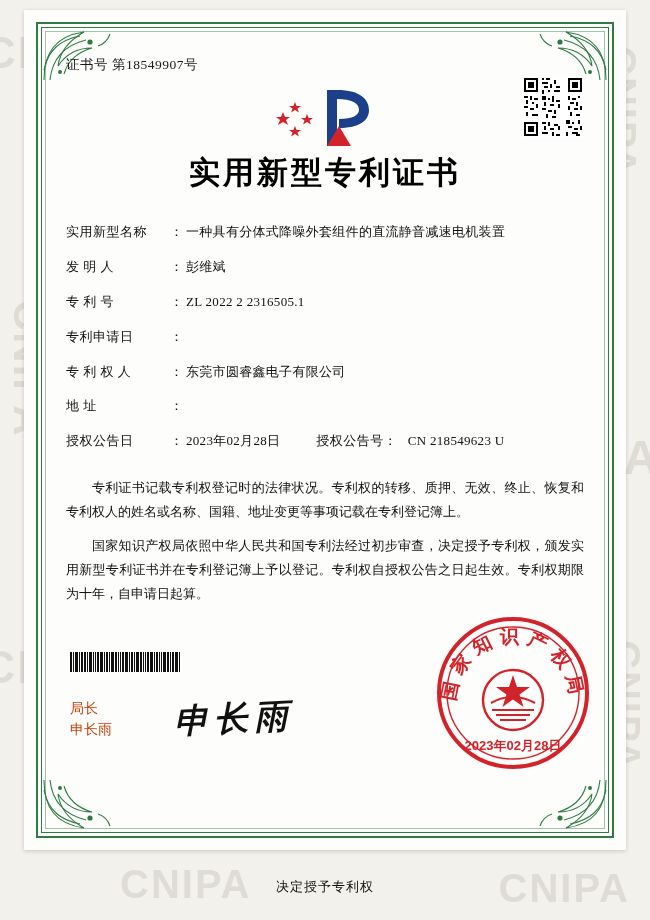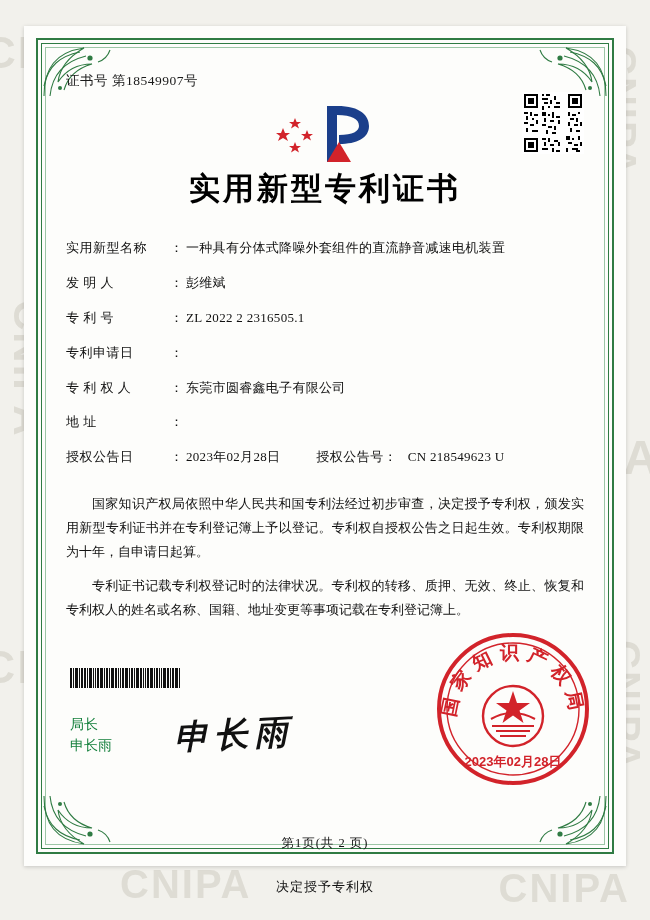--- a/index.html
+++ b/index.html
@@ -33,21 +33,21 @@
     white-space: nowrap;
   }
   .wm.v {
     writing-mode: vertical-rl;
   }
 
   
   .sheet {
     position: absolute;
     left: 24px;
-    top: 26px;
+    top: 10px;
     width: 602px;
     height: 840px;
     background: #fdfdfb;
     box-shadow: 0 1px 4px rgba(0,0,0,.18);
     z-index: 1;
   }
   .border-outer {
     position: absolute;
     inset: 12px;
     border: 2px solid #2f7b43;
@@ -187,21 +187,21 @@
     height: 100%;
   }
 
   
   .sig-block {
     position: absolute;
     left: 46px;
     bottom: 110px;
     font-size: 14px;
     line-height: 1.5;
-    color: #15803d;
+    color: #c2410c;
   }
   .sig-script {
     position: absolute;
     left: 150px;
     bottom: 108px;
     font-size: 34px;
     font-family: "Liberation Serif", "DejaVu Serif", serif;
     font-style: italic;
     font-weight: bold;
     color: #111;
@@ -451,22 +451,22 @@
         <span class="colon">：</span>
         <span class="val">2023年02月28日</span>
         <span class="lbl2">授权公告号</span>
         <span class="colon">：</span>
         <span class="val2">CN 218549623 U</span>
       </div>
 
     </div>
 
     <div class="paras">
+      <p>专利证书记载专利权登记时的法律状况。专利权的转移、质押、无效、终止、恢复和专利权人的姓名或名称、国籍、地址变更等事项记载在专利登记簿上。</p>
       <p>国家知识产权局依照中华人民共和国专利法经过初步审查，决定授予专利权，颁发实用新型专利证书并在专利登记簿上予以登记。专利权自授权公告之日起生效。专利权期限为十年，自申请日起算。</p>
-      <p>专利证书记载专利权登记时的法律状况。专利权的转移、质押、无效、终止、恢复和专利权人的姓名或名称、国籍、地址变更等事项记载在专利登记簿上。</p>
     </div>
 
   </div>
 
   <div class="barcode">
     <i style="width:2px"></i>
       <i style="width:1px"></i>
       <i style="width:3px"></i>
       <i style="width:1px"></i>
     <i style="width:2px"></i>
@@ -528,16 +528,15 @@
       <g transform="translate(79,86)">
         <circle r="30" fill="none" stroke="#d2232a" stroke-width="2.4"></circle>
         <polygon points="0,-25 4,-13 17,-13 6.5,-5.5 10.5,7 0,-0.6 -10.5,7 -6.5,-5.5 -17,-13 -4,-13" fill="#d2232a"></polygon>
         <path d="M-21 10 h42 M-17 15 h34 M-13 20 h26" stroke="#d2232a" stroke-width="2.2" fill="none"></path>
         <path d="M-22 3 q22 -12 44 0" stroke="#d2232a" stroke-width="2" fill="none"></path>
       </g>
       <text x="79" y="136" text-anchor="middle" font-family="Liberation Sans, sans-serif" font-size="13" font-weight="bold" fill="#d2232a">2023年02月28日</text>
     </svg>
   </div>
 
-  <div class="page-no">第1页(共 2 页)</div>
 </div>
 
 <div class="footnote">决定授予专利权</div>
 
 </body></html>

